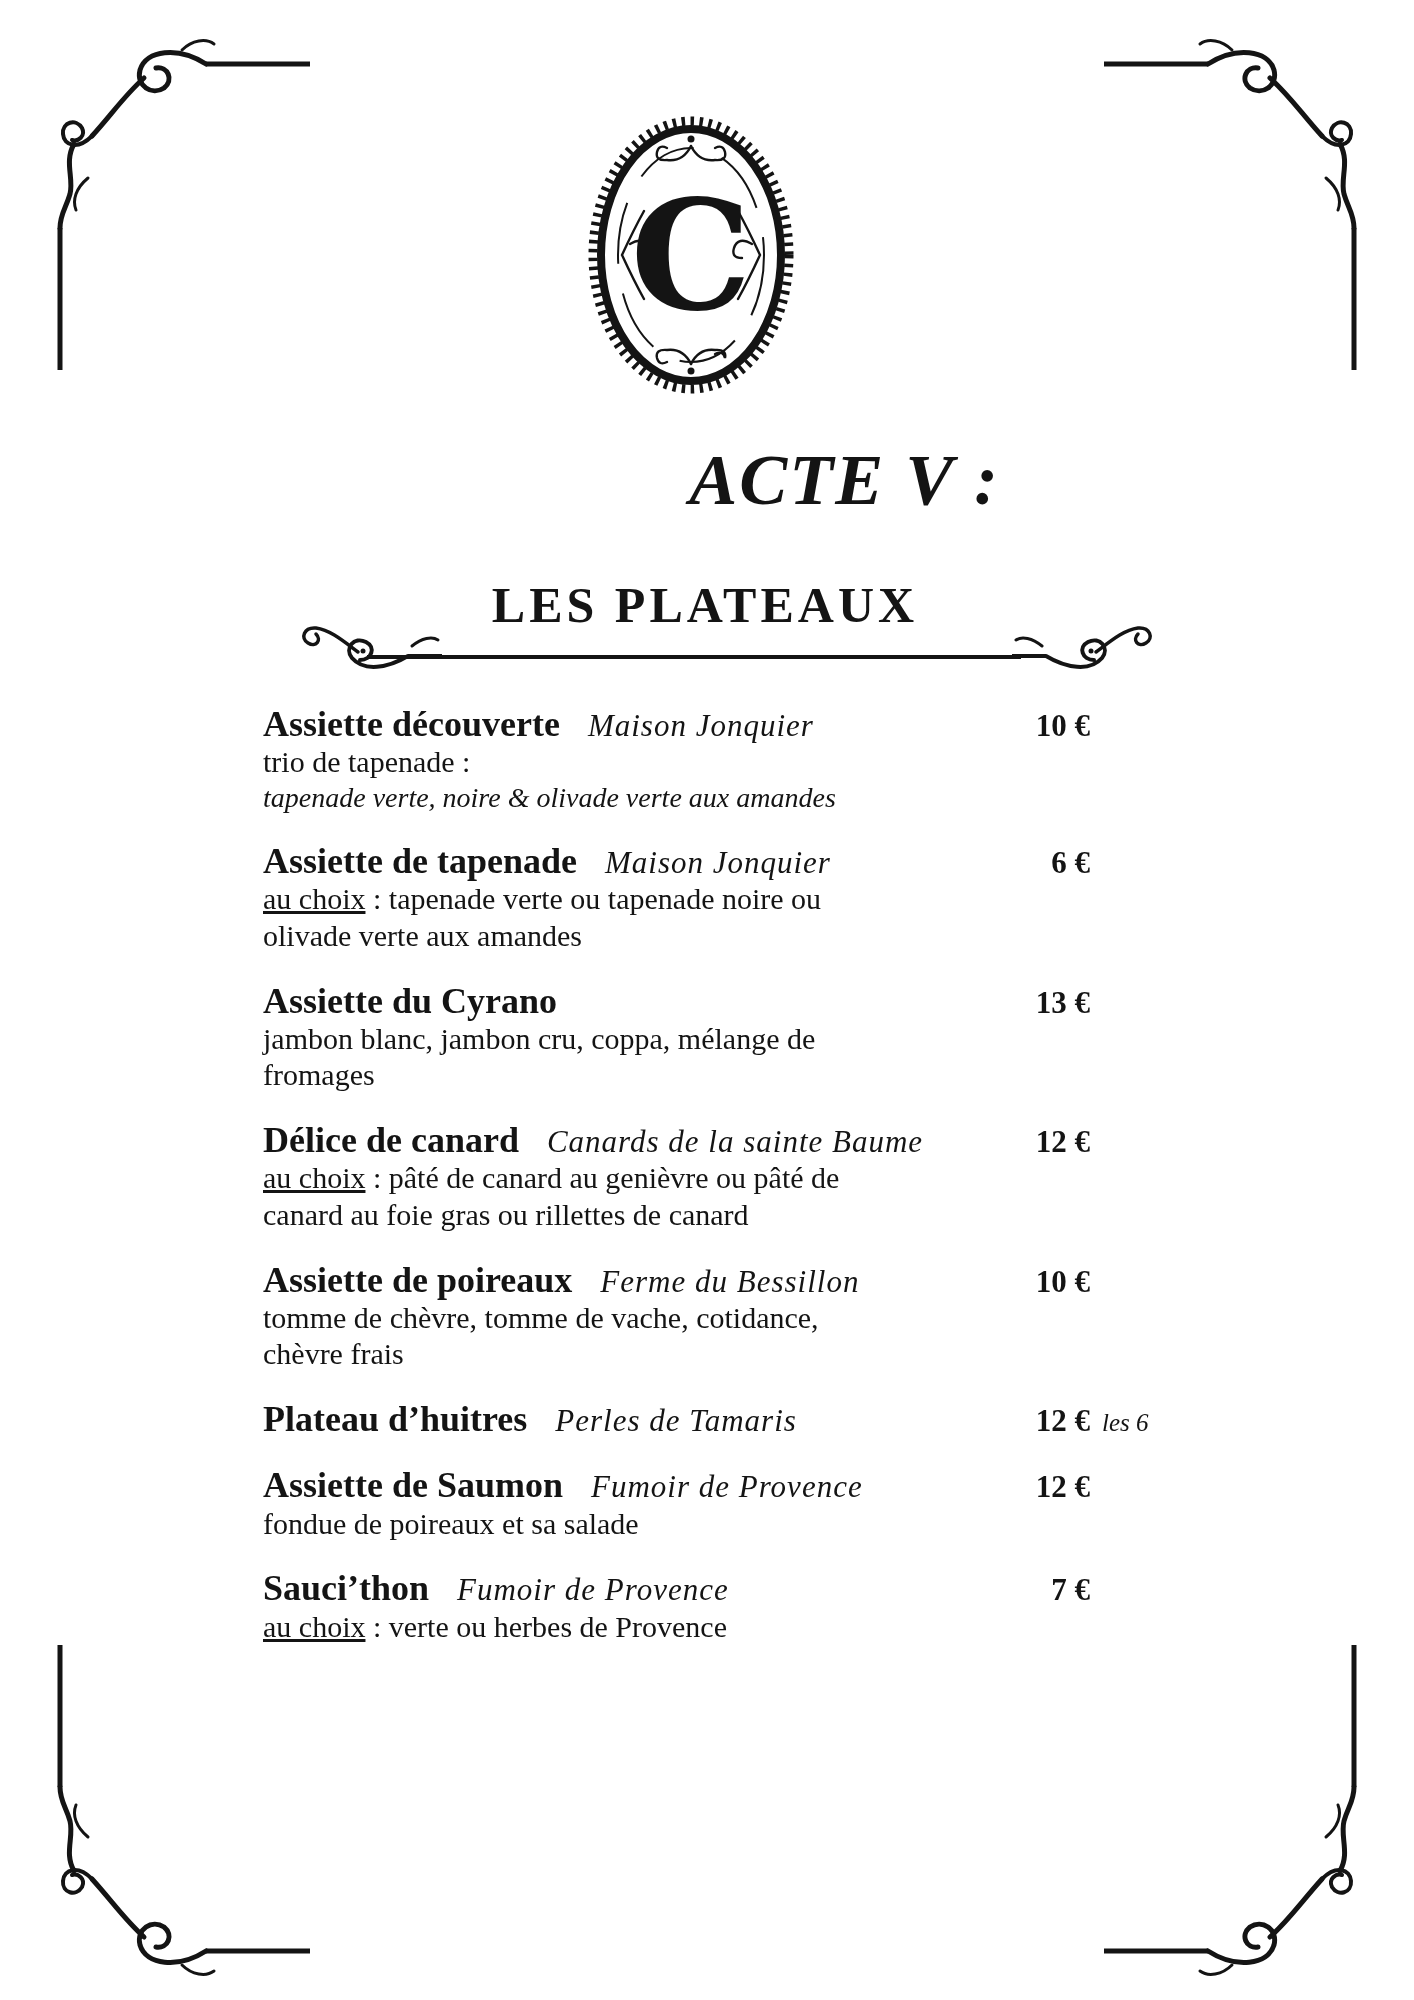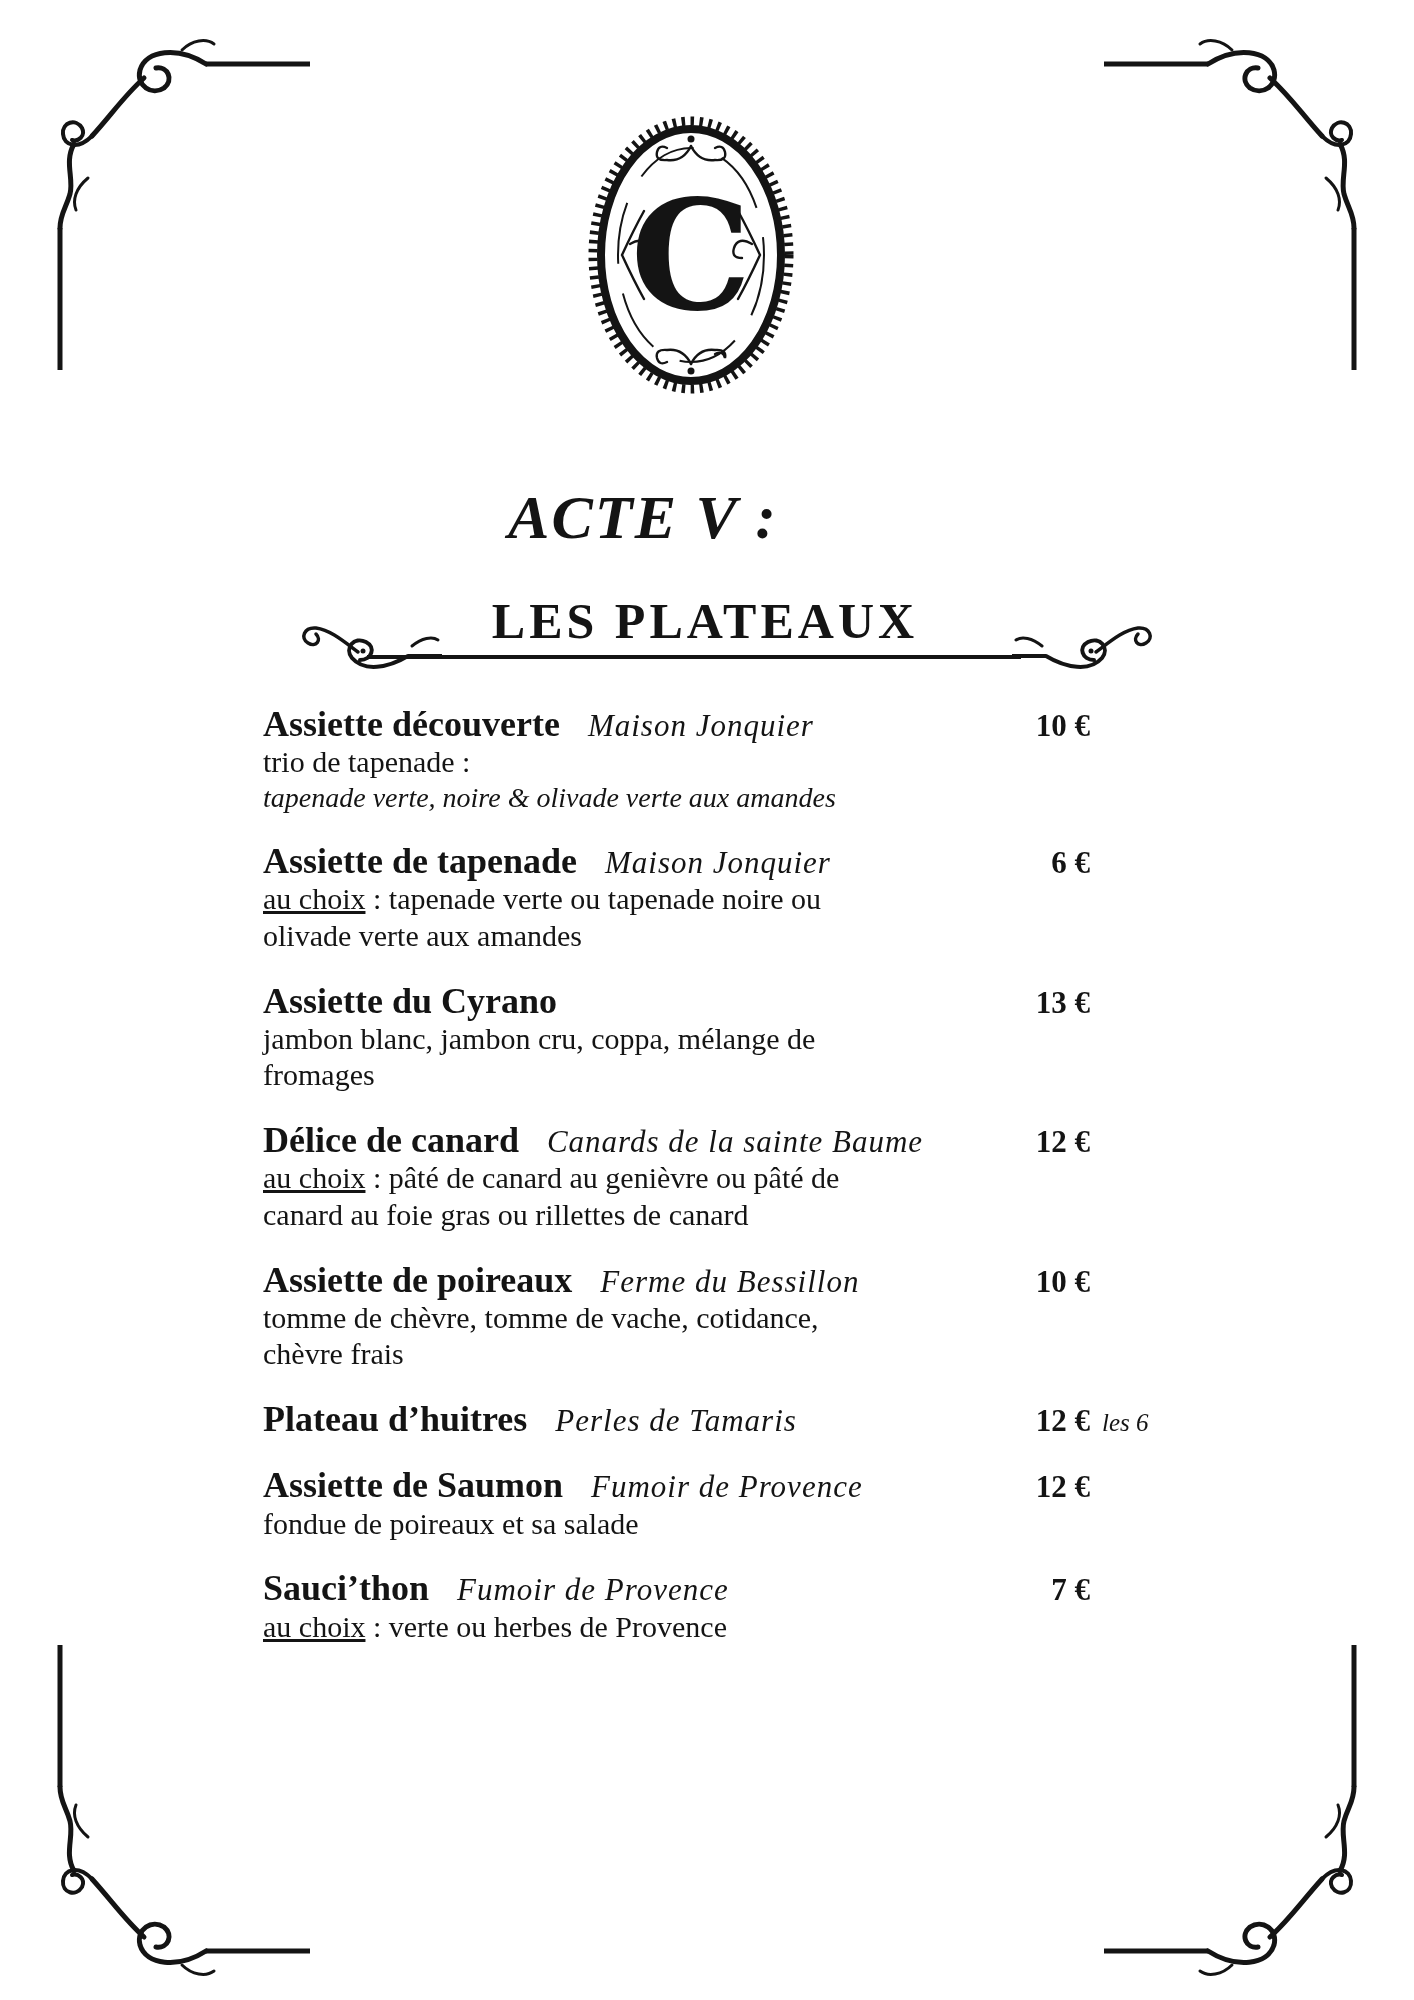--- a/index.html
+++ b/index.html
@@ -14,27 +14,27 @@
   .corner{position:absolute;width:280px;height:340px;}
   .corner.tl{left:30px;top:30px;}
   .corner.tr{right:30px;top:30px;transform:scaleX(-1);}
   .corner.bl{left:30px;top:1645px;transform:scaleY(-1);}
   .corner.br{right:30px;top:1645px;transform:scale(-1,-1);}
   
   .logo{position:absolute;left:586px;top:112px;}
   .logo text{font-family:"DejaVu Serif","Liberation Serif",serif;}
   
   .acte{
-    position:absolute;left:286px;top:482px;width:714px;
-    text-align:center;font-size:62px;font-weight:bold;font-style:italic;
+    position:absolute;left:286px;top:439px;width:714px;
+    text-align:right;font-size:72px;font-weight:bold;font-style:italic;
     letter-spacing:2px;white-space:nowrap;
   }
   
   .section-title{
-    position:absolute;left:360px;top:592px;width:690px;text-align:center;
+    position:absolute;left:360px;top:576px;width:690px;text-align:center;
     font-size:50px;font-weight:bold;letter-spacing:4px;white-space:nowrap;
   }
   .header-line{position:absolute;left:367px;top:655px;width:654px;height:4px;background:#141414;}
   .header-flourish{position:absolute;width:150px;height:90px;top:588px;}
   .header-flourish.left{left:292px;}
   .header-flourish.right{left:1012px;transform:scaleX(-1);}
   
   .menu{position:absolute;left:263px;top:704px;width:827px;}
   .item{margin-bottom:26px;position:relative;}
   .item-head{display:flex;align-items:baseline;gap:28px;}

